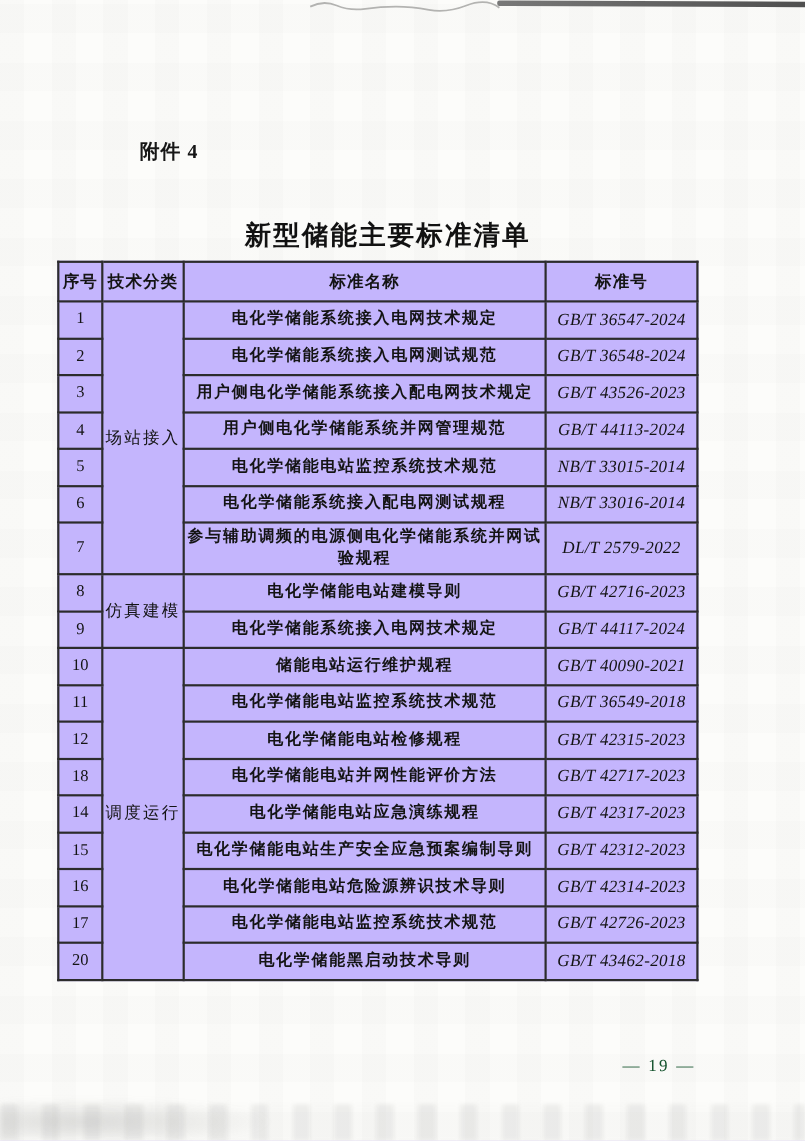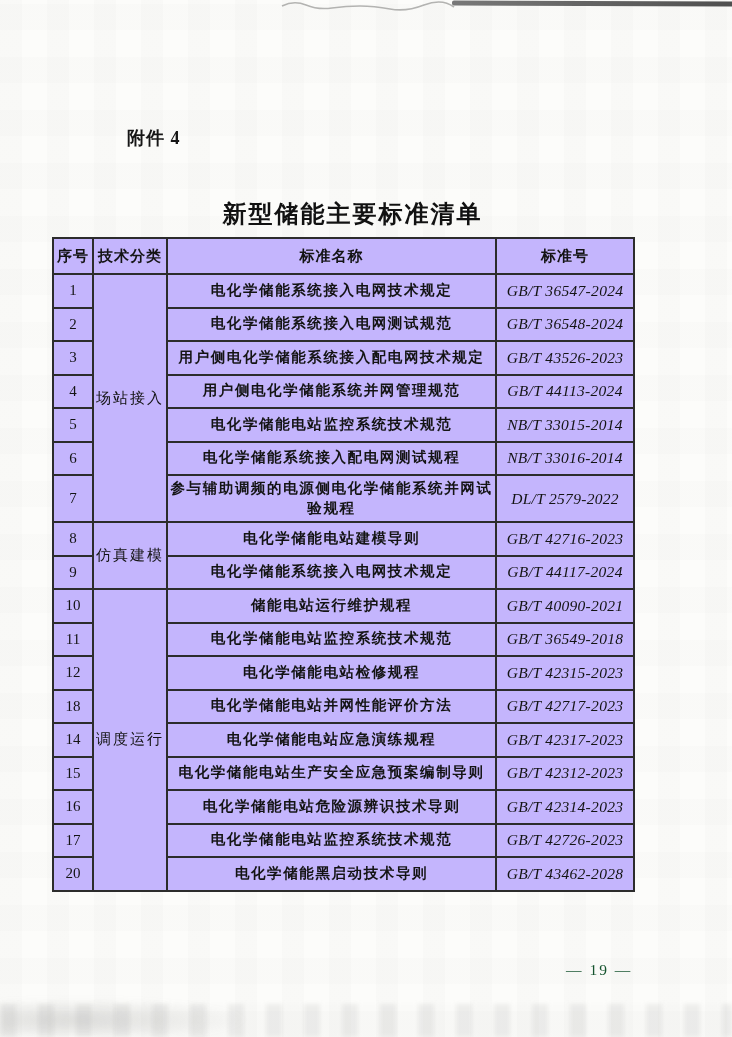--- a/index.html
+++ b/index.html
@@ -199,21 +199,21 @@
         <td class="c-code">GB/T 42314-2023</td>
       </tr>
       <tr class="r">
         <td class="c-no">17</td>
         <td class="c-name">电化学储能电站监控系统技术规范</td>
         <td class="c-code">GB/T 42726-2023</td>
       </tr>
       <tr class="r">
         <td class="c-no">20</td>
         <td class="c-name">电化学储能黑启动技术导则</td>
-        <td class="c-code">GB/T 43462-2028</td>
+        <td class="c-code">GB/T 43462-2018</td>
       </tr>
     </tbody>
   </table>
 
   <div class="page-number">— 19 —</div>
 
   <div class="scan-smudge-bottom"></div>
   <div class="scan-smudge-corner"></div>
 </div>
 

